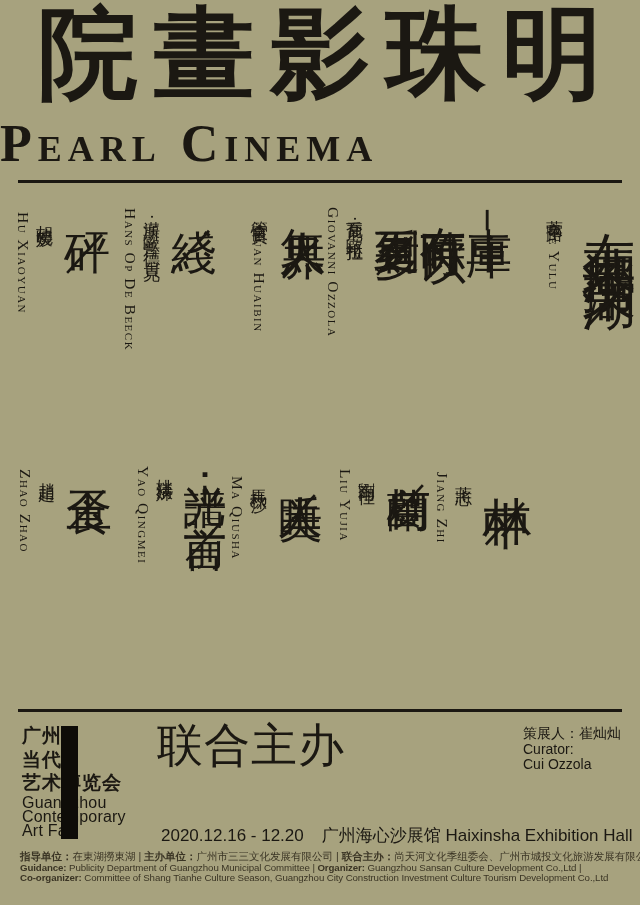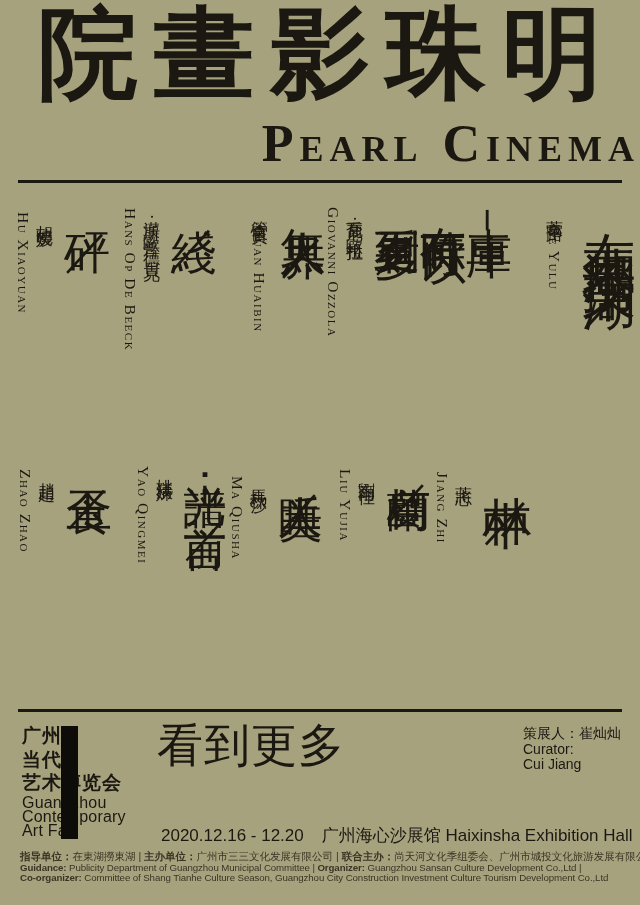--- a/index.html
+++ b/index.html
@@ -19,21 +19,21 @@
   }
   
   .cjk-title{
     position:absolute;left:0;top:-4px;width:640px;
     font-size:100px;line-height:1.18;font-weight:900;text-align:center;
     letter-spacing:16px;text-indent:16px;white-space:nowrap;
   }
   .en-title{
     position:absolute;left:0;top:118px;width:640px;
     font-variant:small-caps;font-size:52px;line-height:1.0;
-    letter-spacing:6px;text-align:right;font-weight:600;
+    letter-spacing:6px;text-align:left;font-weight:600;
   }
   .rule{position:absolute;left:18px;width:604px;height:3px;background:var(--color-ink);}
   .rule-top{top:180px;}
   .rule-bottom{top:709px;}
   
   .work{
     position:absolute;
     writing-mode:vertical-rl;-webkit-writing-mode:vertical-rl;
     text-orientation:mixed;
     height:520px;
@@ -189,30 +189,30 @@
   <div class="rule rule-bottom"></div>
 
   <div class="fair-cjk sans">广州
 当代
 艺术博览会</div>
   <div class="fair-en sans">Guangzhou
 Contemporary
 Art Fair</div>
   <div class="black-bar"></div>
 
-  <div class="unit-cjk sans">看到更多</div>
+  <div class="unit-cjk sans">联合主办</div>
 
   <div class="date-venue sans">
     <span class="dates">2020.12.16 - 12.20</span><span class="venue">广州海心沙展馆 Haixinsha Exhibition Hall</span>
   </div>
 
   <div class="curator sans">
     <div>策展人：崔灿灿</div>
     <div>Curator:</div>
-    <div>Cui Jiang</div>
+    <div>Cui Ozzola</div>
   </div>
 
   <div class="credits sans">
     <div class="credit-line cjk"><span class="b">指导单位：</span><span>在東湖撈東湖 | </span><span class="b">主办单位：</span><span>广州市三三文化发展有限公司 | </span><span class="b">联合主办：</span><span>尚天河文化季组委会、广州市城投文化旅游发展有限公司</span></div>
     <div class="credit-line en"><span class="b">Guidance:</span><span> Publicity Department of Guangzhou Municipal Committee | </span><span class="b">Organizer:</span><span> Guangzhou Sansan Culture Development Co.,Ltd |</span></div>
     <div class="credit-line en"><span class="b">Co-organizer:</span><span> Committee of Shang Tianhe Culture Season, Guangzhou City Construction Investment Culture Tourism Development Co.,Ltd</span></div>
   </div>
 
 </div>
 

